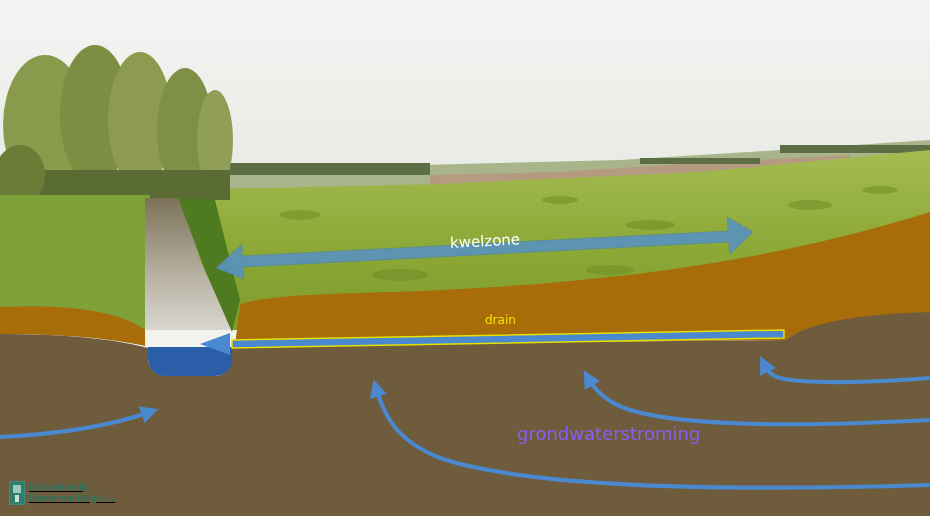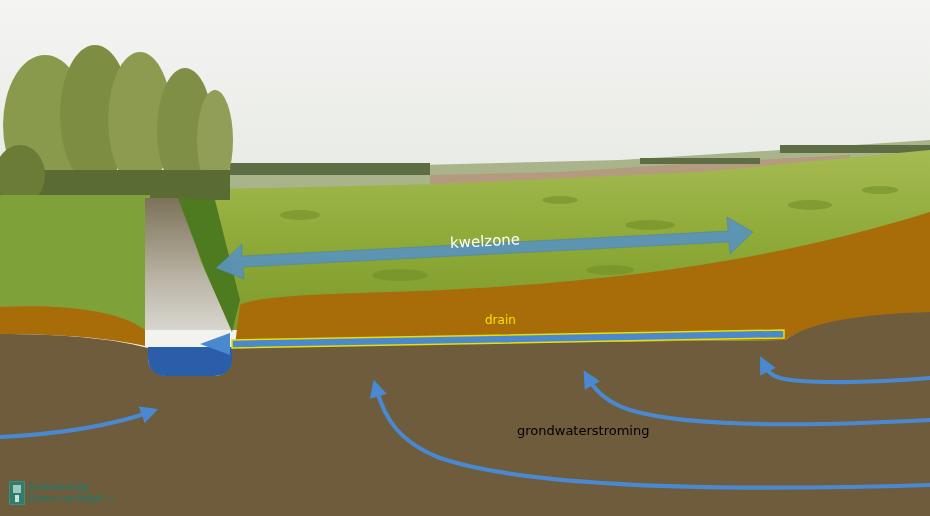--- a/index.html
+++ b/index.html
@@ -2,22 +2,22 @@
 <html><head>
   <meta charset="utf-8">
   <style>
     html, body { margin: 0; padding: 0; }
     body { width: 930px; height: 516px; overflow: hidden; background: #f2f3ef; font-family: "DejaVu Sans", sans-serif; }
     #stage { position: relative; width: 930px; height: 516px; overflow: hidden; }
     svg#scene { position: absolute; left: 0; top: 0; width: 930px; height: 516px; display: block; }
     .label { position: absolute; white-space: nowrap; }
     .lbl-kwel { left: 450px; top: 234px; color: #ffffff; font-size: 15px; transform: rotate(-3deg); transform-origin: left center; }
     .lbl-drain { left: 485px; top: 313px; color: #f5e400; font-size: 12px; }
-    .lbl-gw { left: 517px; top: 423px; color: #000000; font-size: 13px; }
-    .logo { position: absolute; left: 9px; top: 481px; display: flex; gap: 4px; }
+    .lbl-gw { left: 517px; top: 423px; color: #8b5cf6; font-size: 18px; }
+    .logo { position: absolute; left: 9px; top: 481px; display: flex; gap: 4px; text-decoration: underline; }
     .logo-mark { width: 14px; height: 22px; background: #2f7d6a; border: 1px solid #3c8f7c; position: relative; }
     .logo-mark::before { content: ""; position: absolute; left: 3px; top: 3px; width: 8px; height: 8px; background: #9fc9c0; }
     .logo-mark::after { content: ""; position: absolute; left: 5px; top: 13px; width: 4px; height: 7px; background: #c8e0da; }
     .logo-text { display: flex; flex-direction: column; line-height: 11px; font-size: 10px; color: #2b7663; font-family: "Liberation Serif", serif; font-weight: bold; }
   </style>
 </head>
 <body>
 
 <div id="stage">
   <svg id="scene" viewBox="0 0 930 516">

